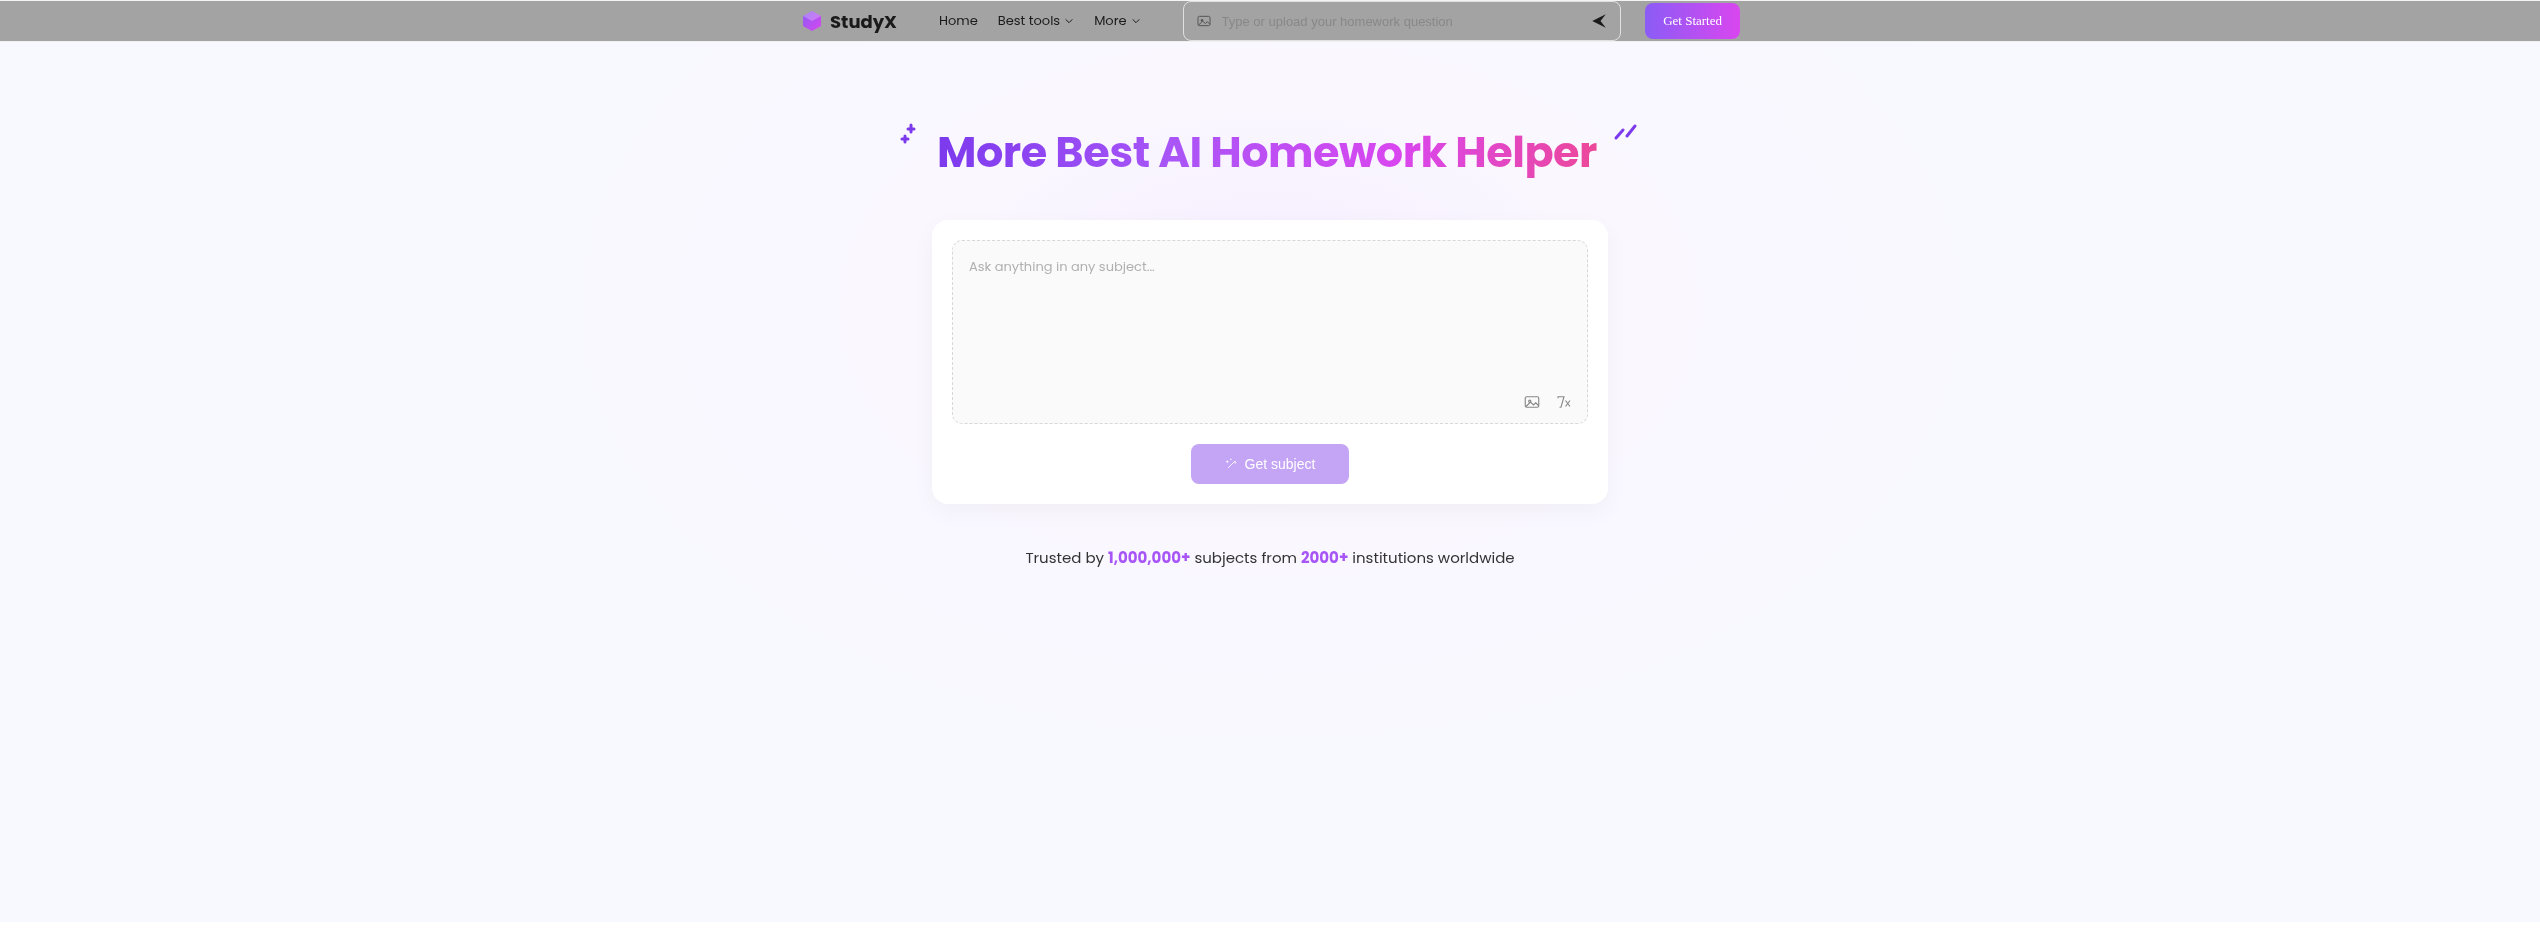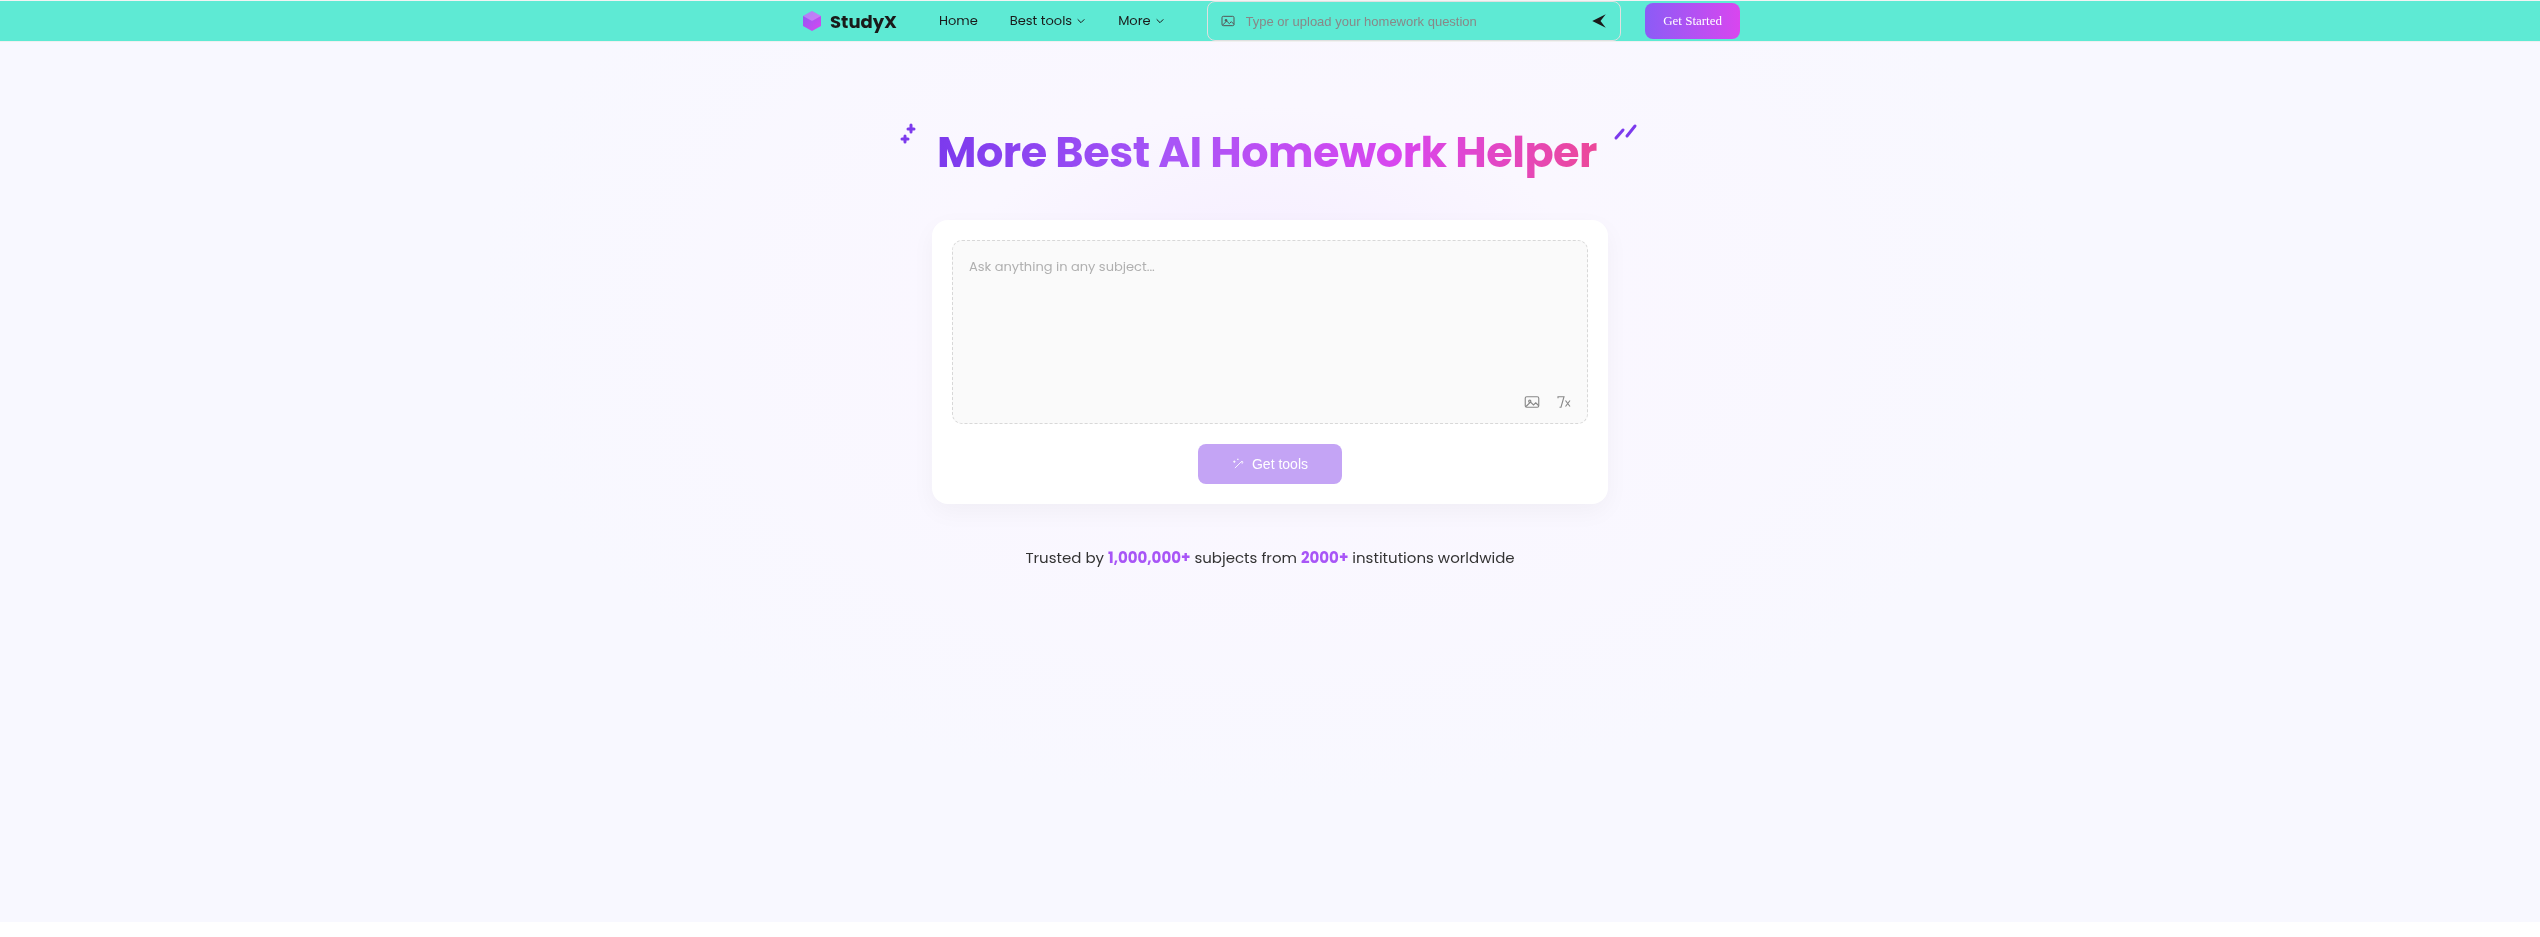--- a/index.html
+++ b/index.html
@@ -27,21 +27,21 @@
   font-size: 18px;
   color: #1a1a1a;
 }
 .logo-icon {
   width: 24px;
   height: 24px;
 }
 .nav-links {
   display: flex;
   align-items: center;
-  gap: 32px;
+  gap: 20px;
   margin-left: 18px;
 }
 .nav-link {
   font-size: 13px;
   color: #1a1a1a;
   cursor: pointer;
   display: flex;
   align-items: center;
   gap: 4px;
 }
@@ -200,21 +200,21 @@
   text-align: center;
   font-size: 15px;
   color: #333;
 }
 .trust .hl { color: #A855F7; font-weight: 700; margin-top: 8px; }
 .outer {
   width: 2540px;
 }
 .full-header {
   width: 100%;
-  background:#5eead4;
+  background:#a3a3a3;
   border-bottom:1px solid #f0f0f0;
   border-top:1px solid #f3f3f3;
 }
 </style>
 </head>
 <body>
 
 <div class="outer">
   <div class="full-header">
     <div class="header-inner">
@@ -288,21 +288,21 @@
               <path d="M4 7 L4 5 L12 5 L8 19 L6 19"></path>
               <path d="M14 10 L20 18 M20 10 L14 18"></path>
             </svg>
           </div>
         </div>
         <div class="btn-row">
           <button class="get-answer">
             <svg viewBox="0 0 24 24">
               <path d="M5 19 L15 9 M15 9 L17 7 L19 9 L17 11 Z M4 6 L4 10 M2 8 L6 8 M10 3 L10 5 M9 4 L11 4"></path>
             </svg>
-            <span>Get tools</span>
+            <span>Get subject</span>
           </button>
         </div>
       </div>
 
       <p class="trust">
         <span>Trusted by </span><span class="hl">1,000,000+</span><span> subjects from </span><span class="hl">2000+</span><span> institutions worldwide</span>
       </p>
     </div>
   </div>
 </div>

